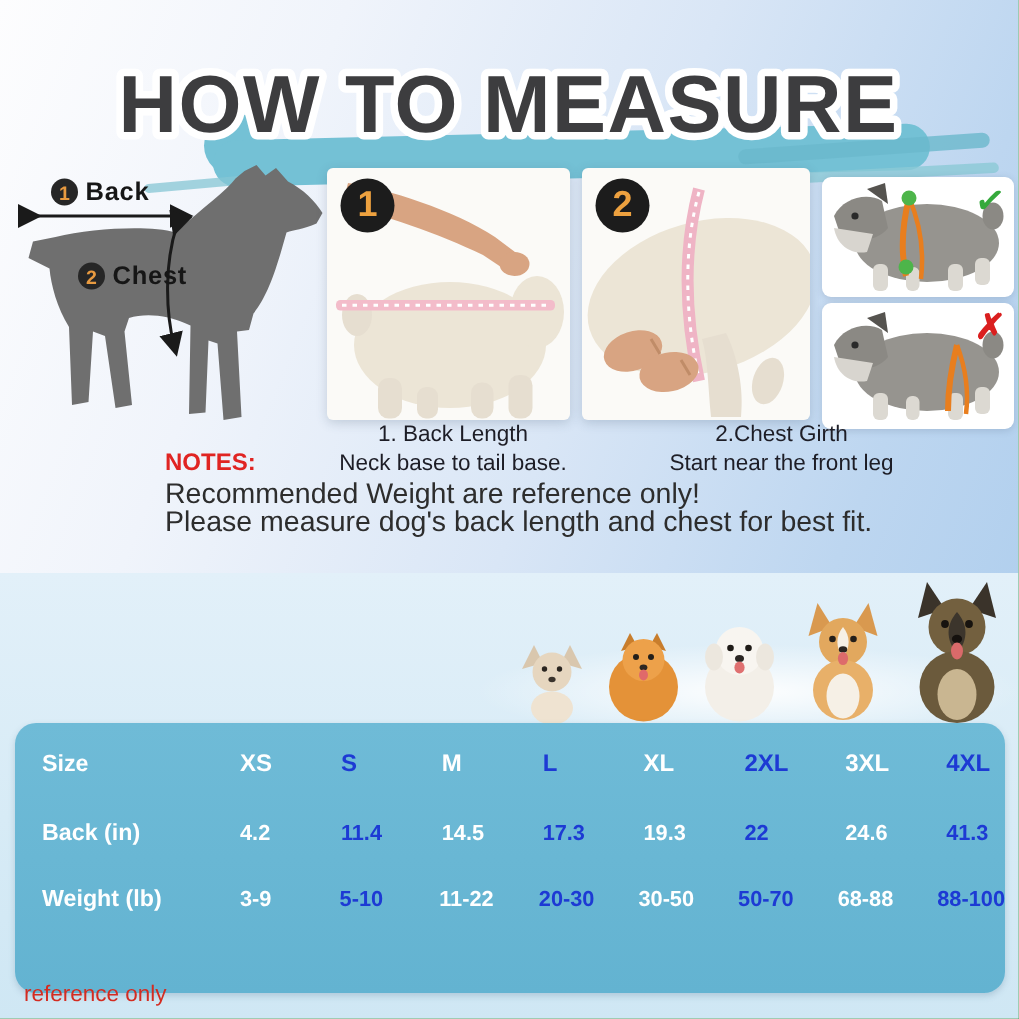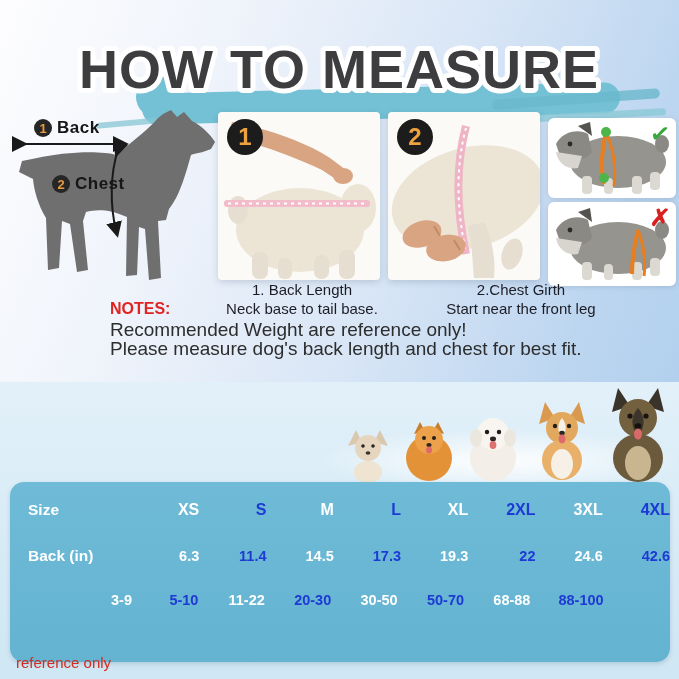--- a/index.html
+++ b/index.html
@@ -46,21 +46,21 @@
     background:linear-gradient(180deg,#e2f0f9 0%,#d7ebf6 55%,#cfe7f4 100%);}
   .fog{position:absolute;left:320px;top:48px;width:359px;height:62px;
     background:radial-gradient(ellipse at center,rgba(255,255,255,.95) 0%,rgba(255,255,255,0) 72%);}
   .dogs-row{position:absolute;left:342px;top:4px;width:334px;height:96px;display:flex;align-items:flex-end;justify-content:space-between;}
 
   .size-table{position:absolute;left:10px;top:100px;width:660px;height:180px;border-radius:14px;
     background:linear-gradient(180deg,#6fbbd7 0%,#63b3d1 100%);box-shadow:0 2px 4px rgba(80,110,140,.25);}
   .trow{display:grid;grid-template-columns:122px repeat(8,1fr);align-items:center;height:44px;gap:28px;}
   .trow.head{height:48px;padding-top:4px;}
   .row-label{font-size:15.5px;font-weight:bold;color:#fff;padding-left:18px;white-space:nowrap;}
-  .cell{text-align:right;font-size:14.5px;font-weight:bold;white-space:nowrap;}
+  .cell{text-align:left;font-size:14.5px;font-weight:bold;white-space:nowrap;}
   .head .cell{font-size:16px;}
   .cell.w{color:#ffffff;}
   .cell.b{color:#1d3ad4;}
   .footnote{position:absolute;left:16px;top:272px;color:#d42b20;font-size:15px;z-index:3;}
 </style>
 </head>
 <body>
 
 <div class="canvas">
 
@@ -260,30 +260,31 @@
         <div class="cell b">S</div>
         <div class="cell w">M</div>
         <div class="cell b">L</div>
         <div class="cell w">XL</div>
         <div class="cell b">2XL</div>
         <div class="cell w">3XL</div>
         <div class="cell b">4XL</div>
       </div>
       <div class="trow">
         <div class="row-label">Back  (in)</div>
-        <div class="cell w">6.3</div>
+        <div class="cell w">4.2</div>
         <div class="cell b">11.4</div>
         <div class="cell w">14.5</div>
         <div class="cell b">17.3</div>
         <div class="cell w">19.3</div>
         <div class="cell b">22</div>
         <div class="cell w">24.6</div>
-        <div class="cell b">42.6</div>
+        <div class="cell b">41.3</div>
       </div>
       <div class="trow">
+        <div class="row-label">Weight  (lb)</div>
         <div class="cell w">3-9</div>
         <div class="cell b">5-10</div>
         <div class="cell w">11-22</div>
         <div class="cell b">20-30</div>
         <div class="cell w">30-50</div>
         <div class="cell b">50-70</div>
         <div class="cell w">68-88</div>
         <div class="cell b">88-100</div>
       </div>
     </div>

